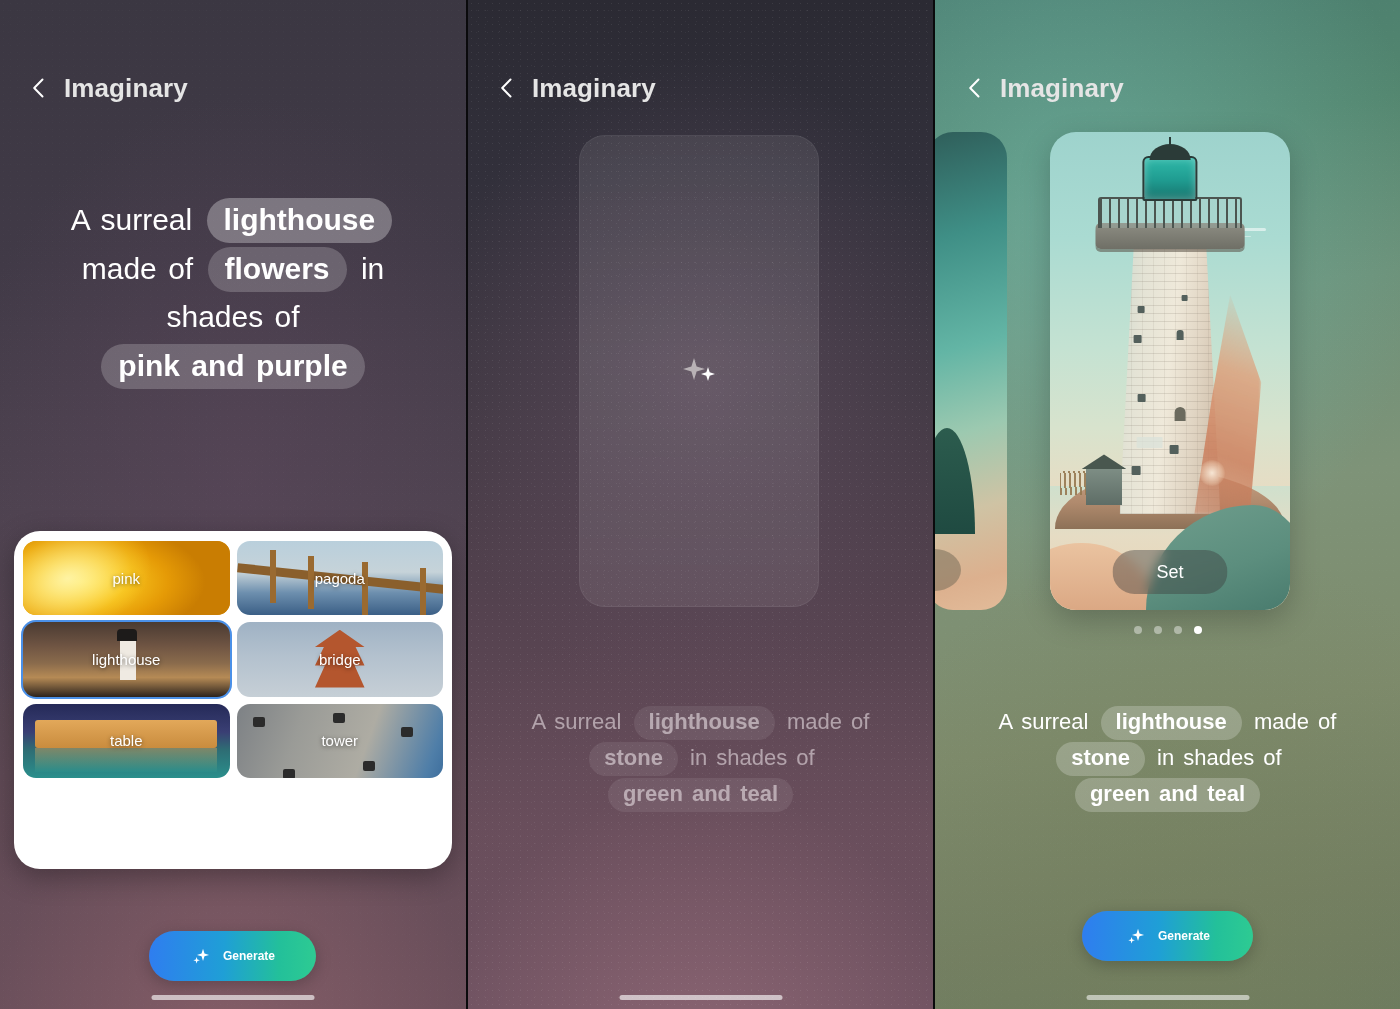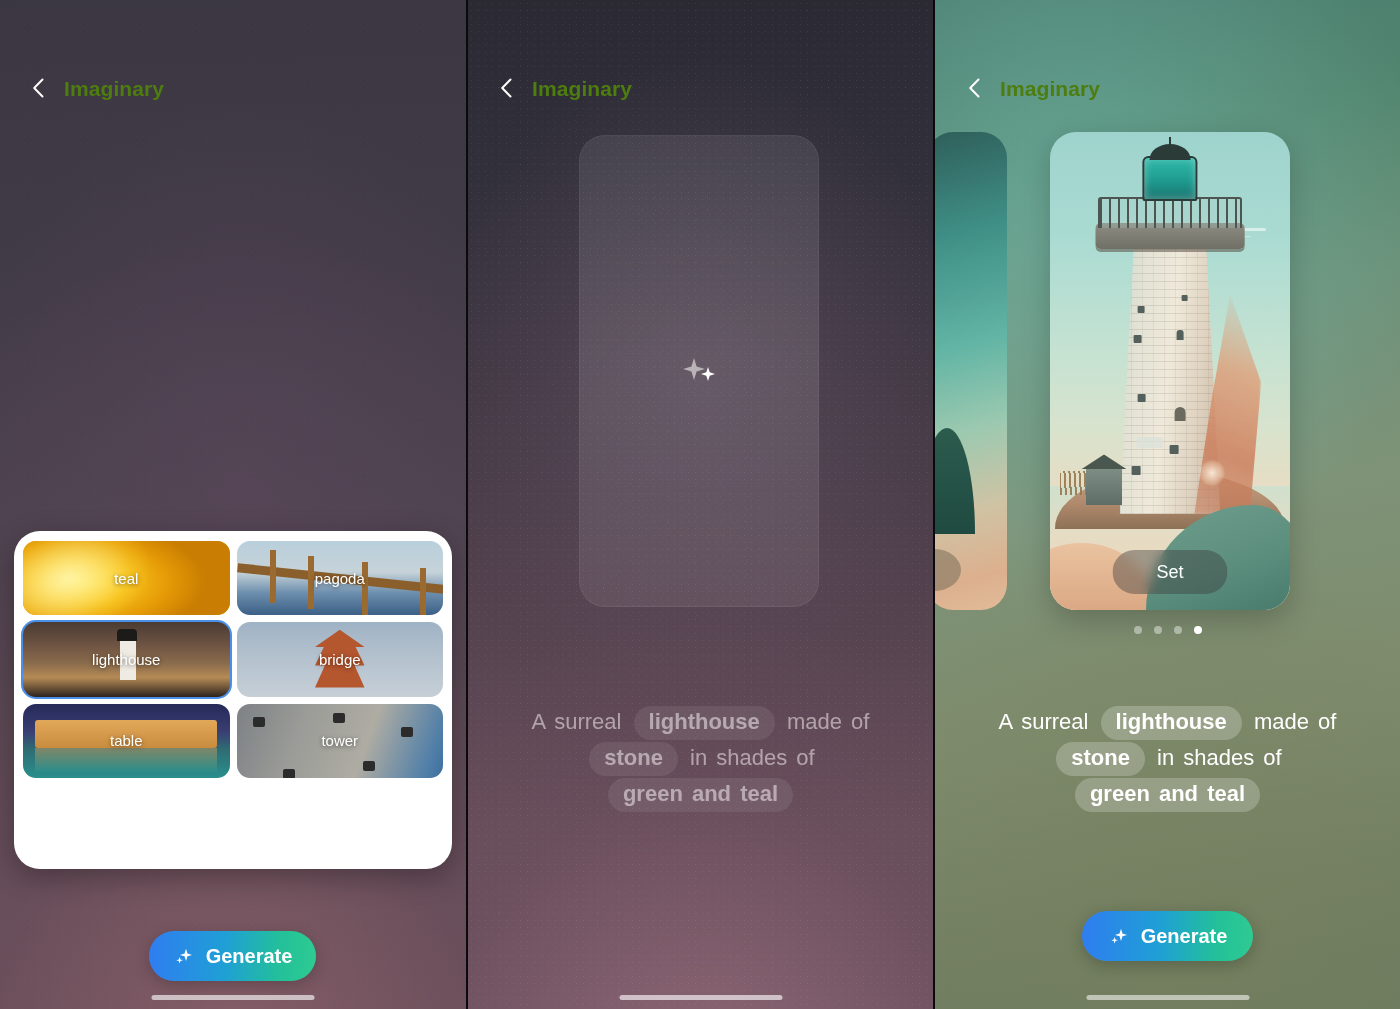--- a/index.html
+++ b/index.html
@@ -43,21 +43,21 @@
       radial-gradient(rgba(255,255,255,.07) 0.5px, transparent 0.6px);
     background-size: 7px 7px, 11px 11px, 17px 17px;
     background-position: 0 0, 3px 5px, 8px 2px;
   }
   .grain.faint { opacity:.12; }
 
   
   .header { position:absolute; top:66px; left:0; right:0; height:44px; display:flex; align-items:center; padding-left:26px; z-index:6; }
   .back-ico { width:26px; height:26px; display:block; flex:0 0 26px; }
   .back-ico svg { display:block; }
-  .htitle { color:#4d7c0f; font-size:21px; font-weight:600; letter-spacing:.1px; margin-left:12px; line-height:1; }
+  .htitle { color:#e5e5e5; font-size:26px; font-weight:600; letter-spacing:.1px; margin-left:12px; line-height:1; }
   .p2 .header { padding-left:492px; }
   .p3 .header { padding-left:962px; }
 
   
   .prompt { position:absolute; left:0; right:0; text-align:center; z-index:5;
             line-height:1.62; word-spacing:3px; }
   .prompt .w { color:#fff; display:inline; }
   .chip { display:inline-block; border-radius:999px; font-weight:700; color:#fff;
           padding:3px 15px 5px; margin:0 3px; line-height:1.18; vertical-align:baseline; }
 
@@ -113,21 +113,21 @@
   .art-tower::after{content:"";position:absolute;left:8%;top:18%;width:12px;height:10px;background:#2b2b2b;border-radius:2px;
       box-shadow:80px -4px 0 #2b2b2b, 30px 52px 0 #2b2b2b, 110px 44px 0 #2b2b2b, 148px 10px 0 #2b2b2b;}
   .art-ufo { background:radial-gradient(70% 60% at 50% 38%, #1d3650 0%, #102132 55%, #070d15 100%); }
   .art-ufo::before{content:"";position:absolute;left:18%;top:30%;width:64%;height:22%;
       background:linear-gradient(180deg,#e9e4d8 0%,#cfc8b8 45%,#7e7a70 100%);border-radius:50%;}
   .art-ufo::after{content:"";position:absolute;left:45%;top:54%;width:10%;height:44%;
       background:linear-gradient(180deg,rgba(190,215,235,.55),rgba(120,170,210,.05));}
 
   
   .genbtn { position:absolute; z-index:8; display:flex; align-items:center; justify-content:center; gap:11px;
-            border-radius:999px; cursor:pointer; color:#fff; font-size:20px; font-weight:700;
+            border-radius:999px; cursor:pointer; color:#fff; font-size:12px; font-weight:700;
             background:linear-gradient(92deg,#2f7df0 0%,#1f9fd6 45%,#23c09a 78%,#2ecb92 100%);
             box-shadow:0 4px 16px rgba(0,0,0,.22); }
   .gen1 { left:149px; top:931px; width:167px; height:50px; }
   .spark { width:22px; height:22px; flex:0 0 22px; }
 
   
   .ph { position:absolute; left:579px; top:135px; width:240px; height:472px; border-radius:26px;
         background:linear-gradient(180deg, rgba(255,255,255,.085) 0%, rgba(255,255,255,.11) 48%, rgba(255,255,255,.075) 100%);
         border:1px solid rgba(255,255,255,.055); z-index:4; overflow:hidden; }
   .ph .phg { position:absolute; inset:0; opacity:.45;
@@ -219,25 +219,33 @@
 
     <div class="header">
       <span class="back-ico">
         <svg viewBox="0 0 26 26" width="26" height="26">
             <path d="M16.5 4.5 L8.2 13 L16.5 21.5" fill="none" stroke="#ffffff" stroke-width="2" stroke-linecap="round" stroke-linejoin="round"></path>
           </svg>
       </span>
       <span class="htitle">Imaginary</span>
     </div>
 
+    <div class="prompt prompt1">
+      <span class="w">A surreal</span>
+      <span class="chip">lighthouse</span>
+      <span class="w">made of</span>
+      <span class="chip dim">flowers</span>
+      <span class="w">in shades of</span>
+      <span class="chip dim">pink and purple</span>
+    </div>
 
     <div class="gridcard">
       <div class="tile">
         <div class="img art-lamp"></div>
-        <div class="lbl">teal</div>
+        <div class="lbl">pink</div>
       </div>
       <div class="tile">
         <div class="img art-bridge"></div>
         <div class="lbl">pagoda</div>
       </div>
       <div class="tile sel">
         <div class="img art-lighthouse"></div>
         <div class="lbl">lighthouse</div>
       </div>
       <div class="tile">

